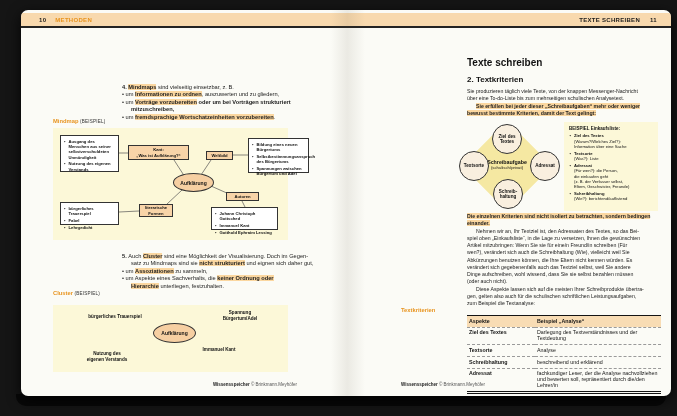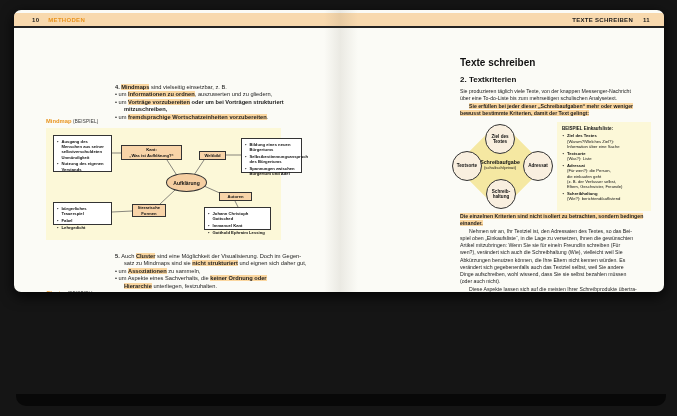--- a/index.html
+++ b/index.html
@@ -1,21 +1,21 @@
 <!DOCTYPE html>
 <html><head>
 <meta charset="utf-8">
 <style>
   * { margin:0; padding:0; box-sizing:border-box; }
   html,body { width:677px; height:416px; overflow:hidden; }
   body { background:#151515; font-family:"Liberation Sans", sans-serif; position:relative; }
   .stage { position:absolute; inset:0; background:#151515; }
   .book-under { position:absolute; left:16px; top:394px; width:650px; height:12px;
     background:#080808; border-radius:0 0 10px 10px; }
-  .spread { position:absolute; left:14px; top:10px; width:650px; height:282px;
+  .spread { position:absolute; left:21px; top:10px; width:650px; height:386px;
     background:#fbfbf6; border-radius:7px; overflow:hidden;
     box-shadow:0 4px 14px rgba(0,0,0,0.85); }
   .gutter { position:absolute; left:310px; top:0; width:34px; height:100%;
     background:linear-gradient(90deg, rgba(0,0,0,0) 0%, rgba(90,80,60,0.10) 48%, rgba(0,0,0,0) 100%); pointer-events:none; }
 
   
   .header-bar { position:absolute; left:0; top:3px; width:100%; height:13px; background:#f8d9ae; }
   .header-rule { position:absolute; left:0; top:16px; width:100%; height:2px; background:#232323; }
   .hdr-left { position:absolute; left:18px; top:6.5px; font-size:6px; font-weight:bold; letter-spacing:0.3px; }
   .hdr-left .pg { color:#1a1a1a; margin-right:9px; }

